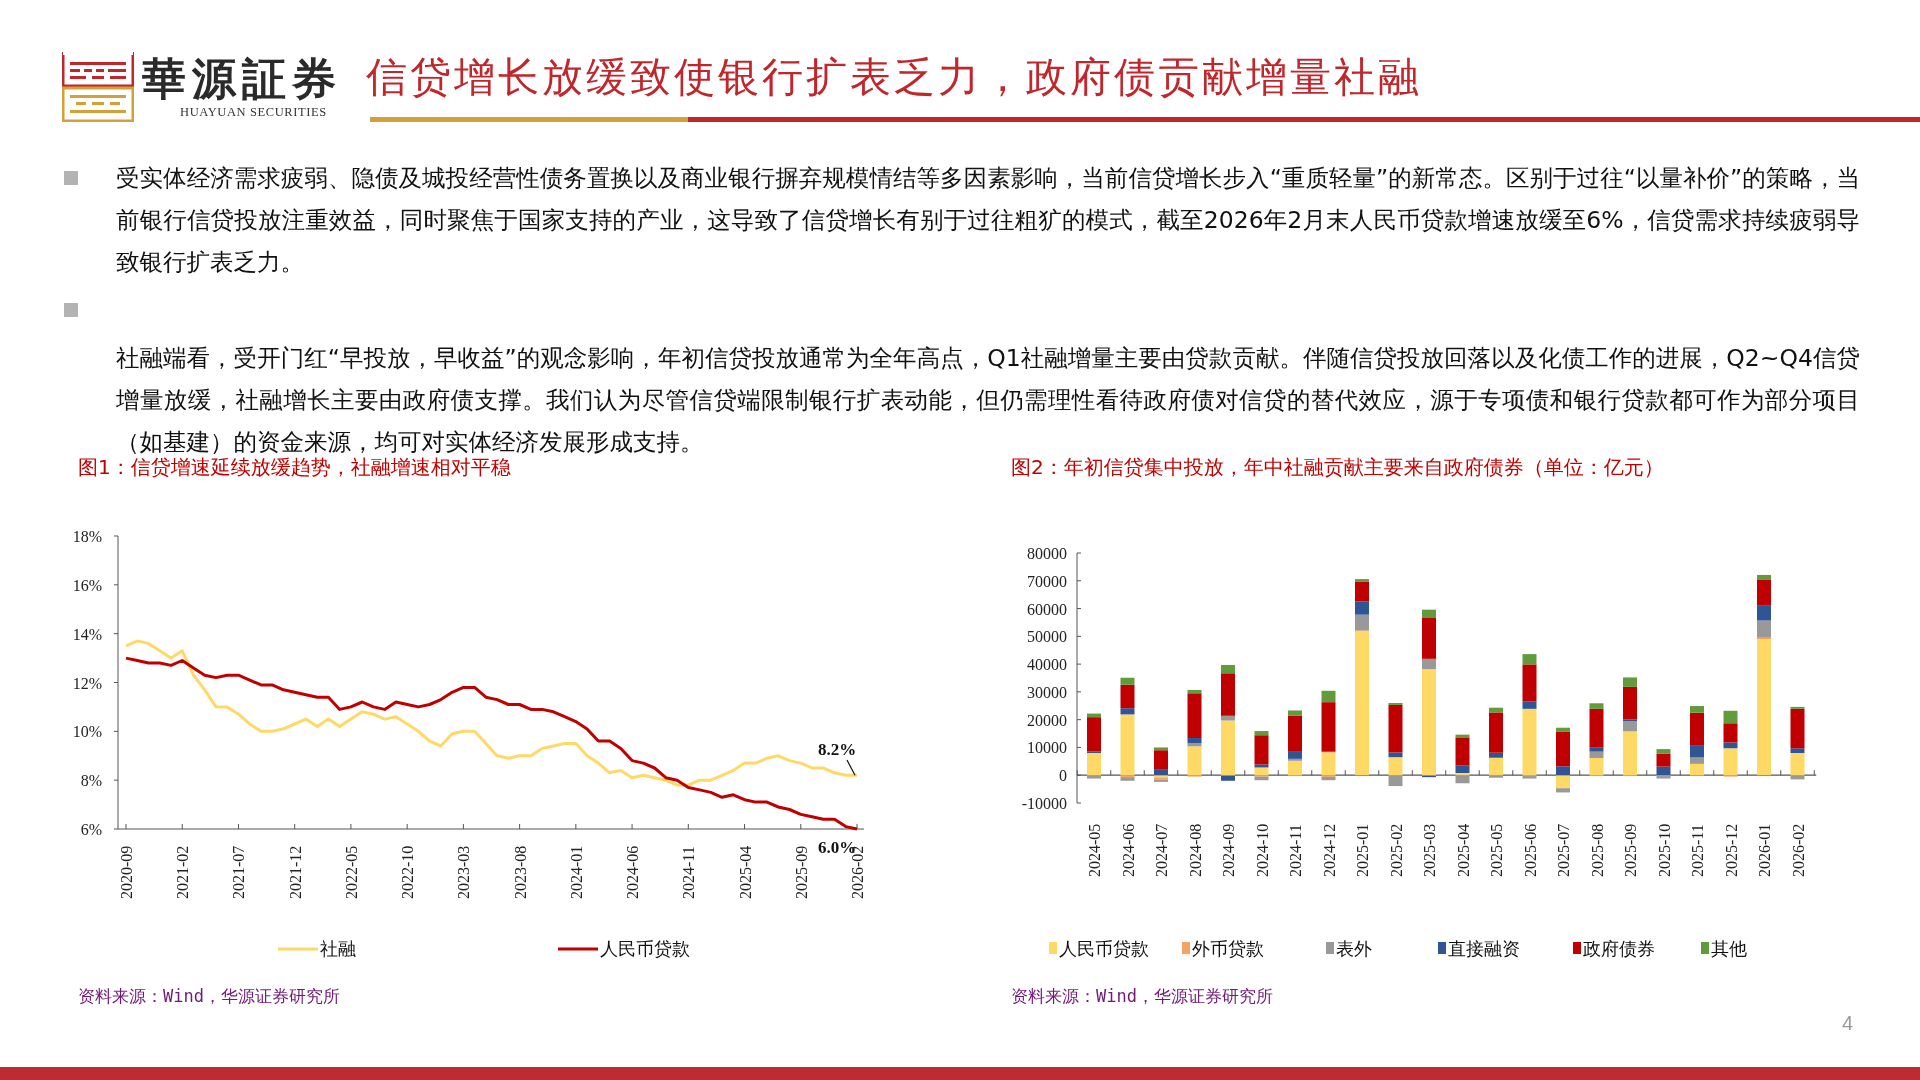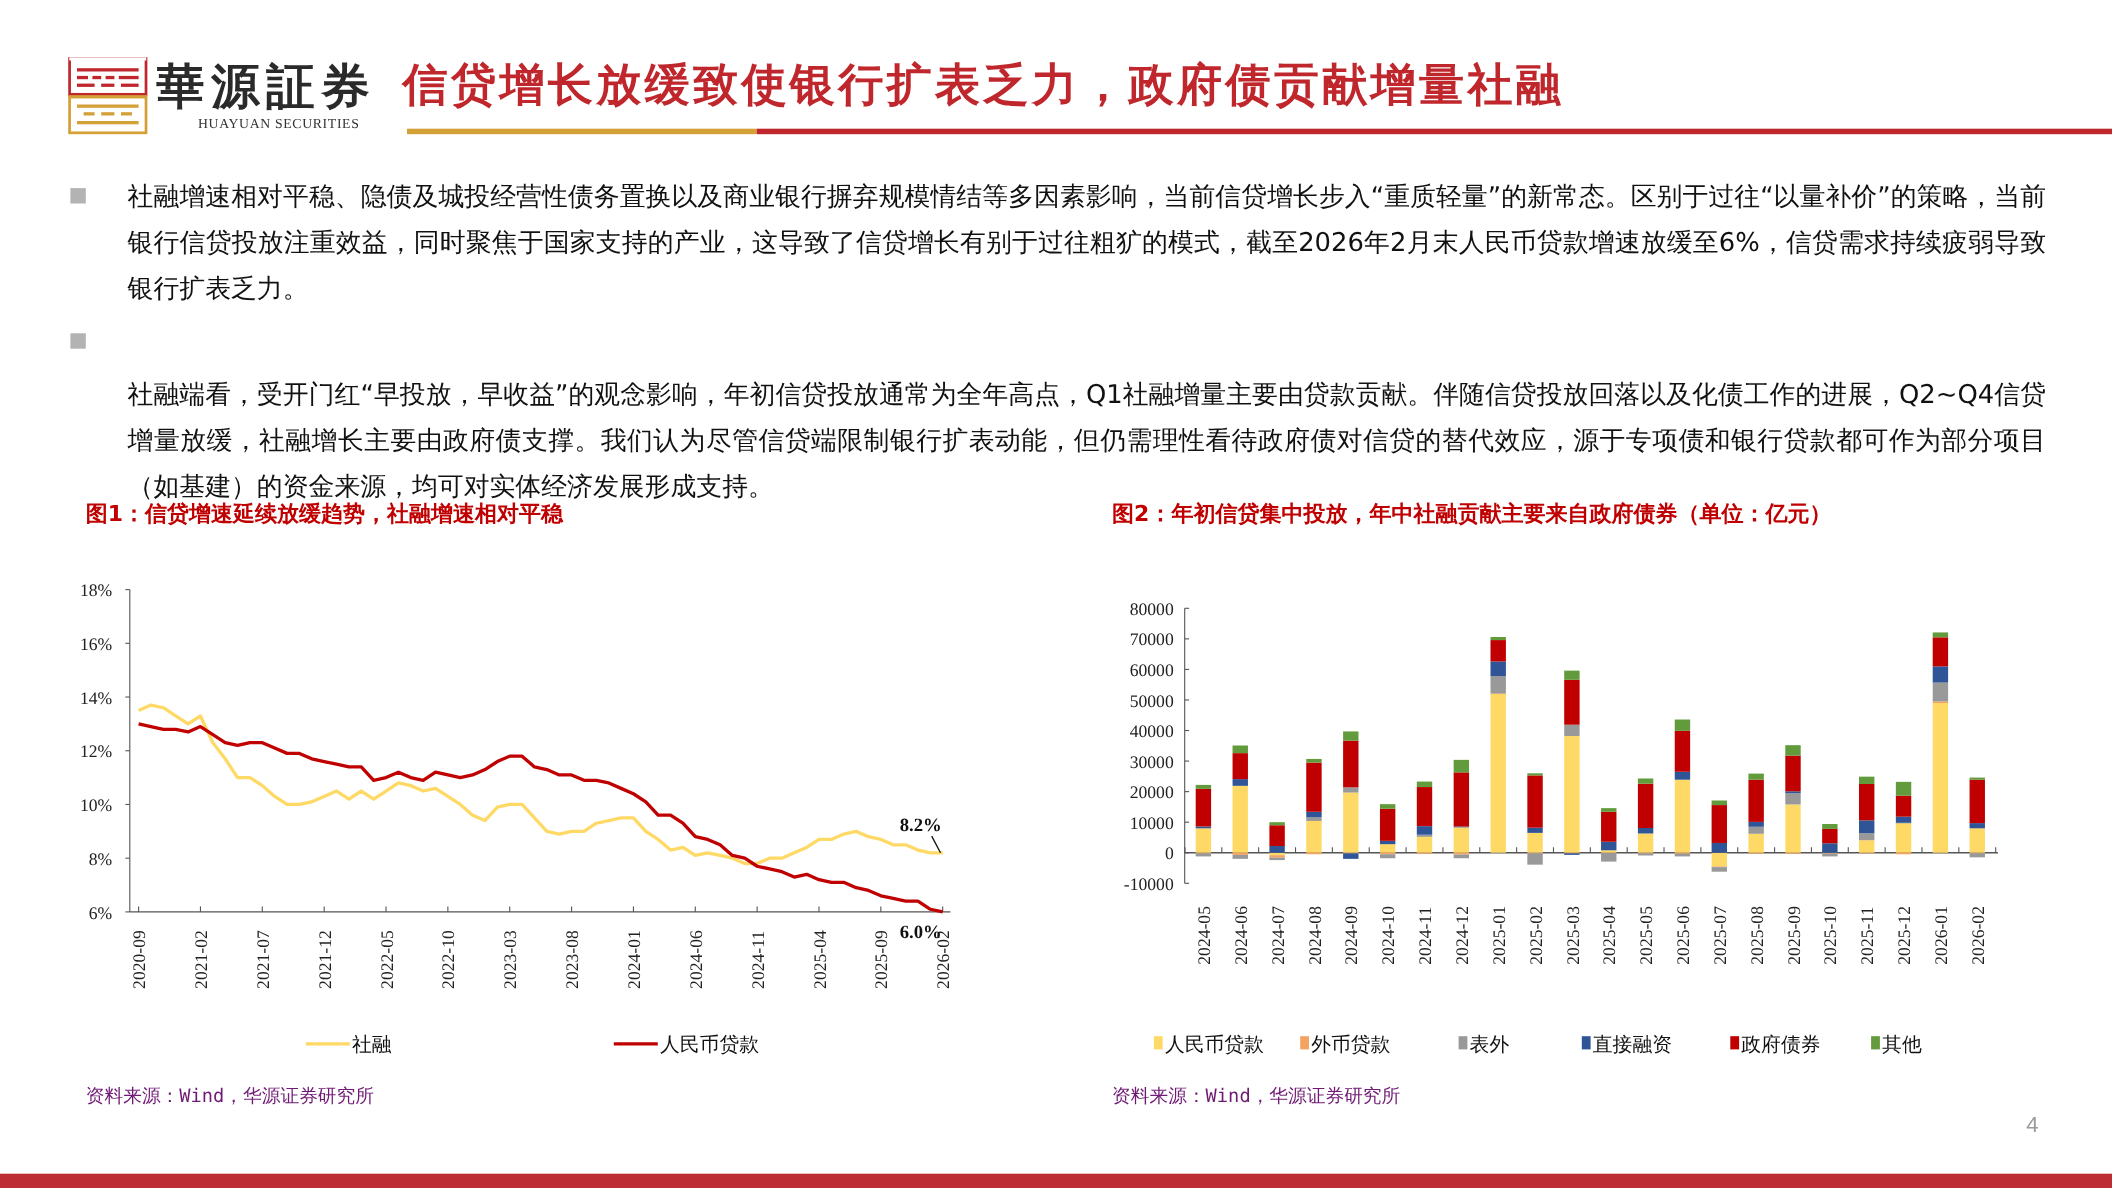--- a/index.html
+++ b/index.html
@@ -1,26 +1,26 @@
 <!DOCTYPE html>
 <html><head>
 <meta charset="utf-8">
 <style>
   html,body{margin:0;padding:0;background:#fff;}
   body{width:1920px;height:1080px;position:relative;overflow:hidden;font-family:"DejaVu Sans","Liberation Sans",sans-serif;}
   .abs{position:absolute;}
   .logo-box{left:62px;top:52px;width:72px;height:70px;}
   .brand-cn{left:142px;top:50px;font-family:"DejaVu Serif","Liberation Serif",serif;font-weight:bold;font-size:44px;color:#2a2a2a;letter-spacing:6px;white-space:nowrap;}
   .brand-en{left:148px;top:105px;font-family:"Liberation Serif","DejaVu Serif",serif;font-size:12.5px;color:#333;letter-spacing:0.6px;white-space:nowrap;margin-left:32px;}
-  .page-title{left:366px;top:50px;font-family:"DejaVu Serif","Liberation Serif",serif;font-weight:bold;font-size:41px;color:#c0272d;letter-spacing:3px;white-space:nowrap;}
+  .page-title{left:366px;top:50px;font-family:"DejaVu Serif","Liberation Serif",serif;font-weight:normal;font-size:41px;color:#c0272d;letter-spacing:3px;white-space:nowrap;}
   .rule-gold{left:370px;top:117px;width:318px;height:5px;background:#d4a038;}
   .rule-red{left:688px;top:117px;width:1232px;height:5px;background:#c0272d;}
   .bullet{left:64px;width:14px;height:14px;background:#b3b3b3;}
   .para{left:116px;width:1744px;font-family:"DejaVu Sans","Liberation Sans",sans-serif;font-size:23.5px;line-height:42px;color:#111;text-align:justify;}
-  .fig-title{font-family:"DejaVu Sans","Liberation Sans",sans-serif;font-weight:bold;font-size:20px;color:#c00000;white-space:nowrap;}
+  .fig-title{font-family:"DejaVu Sans","Liberation Sans",sans-serif;font-weight:normal;font-size:20px;color:#c00000;white-space:nowrap;}
   .source{font-family:"DejaVu Sans Mono","Liberation Mono",monospace;font-size:17px;color:#701a75;white-space:nowrap;}
   .page-num{left:1842px;top:1012px;font-size:20px;color:#999;font-family:"Liberation Sans",sans-serif;}
   .footer-bar{left:0;top:1067px;width:1920px;height:13px;background:#bd2b33;}
   svg text{font-family:"Liberation Serif","DejaVu Serif",serif;}
   .legend-cn{font-family:"DejaVu Sans","Liberation Sans",sans-serif;font-size:18px;fill:#111;}
 </style>
 </head>
 <body>
 
 <div class="abs logo-box">
@@ -43,21 +43,21 @@
     <rect x="8" y="58" width="56" height="3" fill="#d4a038"></rect>
   </svg>
 </div>
 <div class="abs brand-cn">華源証券</div>
 <div class="abs brand-en">HUAYUAN SECURITIES</div>
 <div class="abs page-title">信贷增长放缓致使银行扩表乏力，政府债贡献增量社融</div>
 <div class="abs rule-gold"></div>
 <div class="abs rule-red"></div>
 
 <div class="abs bullet" style="top:171px;"></div>
-<div class="abs para" style="top:157px;">社融增速相对平稳、隐债及城投经营性债务置换以及商业银行摒弃规模情结等多因素影响，当前信贷增长步入“重质轻量”的新常态。区别于过往“以量补价”的策略，当前银行信贷投放注重效益，同时聚焦于国家支持的产业，这导致了信贷增长有别于过往粗犷的模式，截至2026年2月末人民币贷款增速放缓至6%，信贷需求持续疲弱导致银行扩表乏力。</div>
+<div class="abs para" style="top:157px;">受实体经济需求疲弱、隐债及城投经营性债务置换以及商业银行摒弃规模情结等多因素影响，当前信贷增长步入“重质轻量”的新常态。区别于过往“以量补价”的策略，当前银行信贷投放注重效益，同时聚焦于国家支持的产业，这导致了信贷增长有别于过往粗犷的模式，截至2026年2月末人民币贷款增速放缓至6%，信贷需求持续疲弱导致银行扩表乏力。</div>
 <div class="abs bullet" style="top:303px;"></div>
 <div class="abs para" style="top:289px;margin-top:48px;">社融端看，受开门红“早投放，早收益”的观念影响，年初信贷投放通常为全年高点，Q1社融增量主要由贷款贡献。伴随信贷投放回落以及化债工作的进展，Q2~Q4信贷增量放缓，社融增长主要由政府债支撑。我们认为尽管信贷端限制银行扩表动能，但仍需理性看待政府债对信贷的替代效应，源于专项债和银行贷款都可作为部分项目（如基建）的资金来源，均可对实体经济发展形成支持。</div>
 
 <div class="abs fig-title" style="left:78px;top:454px;">图1：信贷增速延续放缓趋势，社融增速相对平稳</div>
 <svg class="abs" id="chart1" style="left:0;top:500px;" width="960" height="470">
     <line x1="118" y1="36" x2="118" y2="329" stroke="#555" stroke-width="1"></line>
     <line x1="114" y1="329" x2="118" y2="329" stroke="#555"></line>
     <text x="102" y="335" text-anchor="end" font-size="16" fill="#222">6%</text>
     <line x1="114" y1="280.1666666666667" x2="118" y2="280.1666666666667" stroke="#555"></line>
     <text x="102" y="286.1666666666667" text-anchor="end" font-size="16" fill="#222">8%</text>

